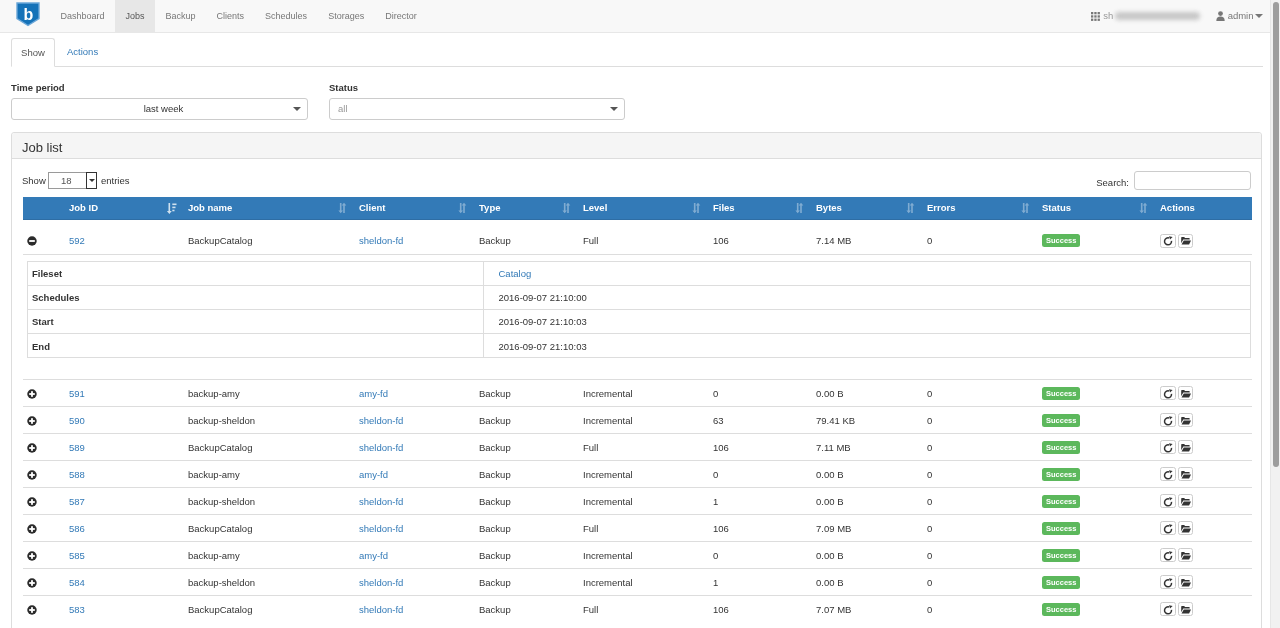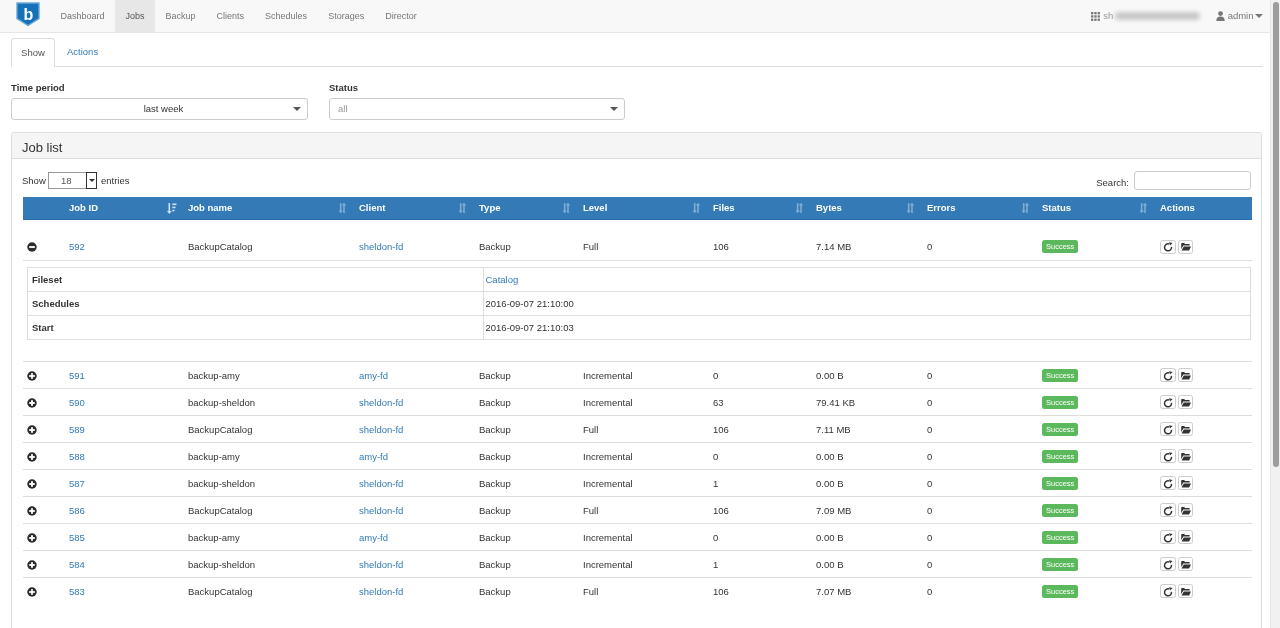--- a/index.html
+++ b/index.html
@@ -39,33 +39,33 @@
 .mini-select .btn:after { content:""; position:absolute; left:1.5px; top:6px; width:0; height:0; border-left:3px solid transparent; border-right:3px solid transparent; border-top:3.5px solid #333; }
 .entries { position:absolute; left:79px; top:0; }
 .searchbox { position:absolute; right:10px; top:39px; height:20px; line-height:17px; }
 .searchbox .slabel { position:absolute; right:122px; top:2px; color:#333; }
 .searchbox .sinput { position:absolute; right:0; top:-1px; width:115px; height:17px; border:1px solid #ccc; border-radius:3px; background:#fff; }
 
 
 table.jobs { position:absolute; left:11px; top:64px; width:1229px; border-collapse:collapse; table-layout:fixed; }
 table.jobs th { background:#337ab7; color:#fff; font-weight:bold; text-align:left; height:21.5px; padding:0 0 0 8px; border-bottom:1px solid #2e6da4; position:relative; font-size:9.5px; }
 table.jobs td { height:26px; padding:0 0 0 8px; border-top:1px solid #ddd; vertical-align:middle; }
-table.jobs tr.r592 > td { height:26px; padding-top:14px; }
+table.jobs tr.r592 > td { height:26px; padding-top:8px; }
 table.jobs tr.detailrow > td { height:auto; padding:0; }
 .sorticon { position:absolute; top:5px; right:3px; }
 
 
 .childwrap { padding:6px 2px 21px 4px; }
 table.detail { width:100%; border-collapse:collapse; border:1px solid #ddd; }
 table.detail td { border:1px solid #ddd; border-left:none; border-right:none; height:22.2px; padding:1px 0 0 4px; }
 table.detail td.dlabel { font-weight:bold; border-right:1px solid #ddd; }
-table.detail td.dval { padding-left:2px; }
-
-
-.badge-s { display:inline-block; background:#5cb85c; color:#fff; font-weight:normal; font-size:7.5px; line-height:13px; padding:0 4px; border-radius:2.5px; vertical-align:middle; }
+table.detail td.dval { padding-left:15px; }
+
+
+.badge-s { display:inline-block; background:#5cb85c; color:#fff; font-weight:bold; font-size:7.5px; line-height:13px; padding:0 4px; border-radius:2.5px; vertical-align:middle; }
 .btn-xs { display:inline-block; width:13.5px; height:12px; border:1px solid #ccc; border-radius:2.5px; background:#fff; vertical-align:middle; text-align:center; position:relative; }
 .btn-xs + .btn-xs { margin-left:2px; }
 .btn-xs svg { position:absolute; left:2px; top:1.5px; }
 
 
 .exp { display:inline-block; vertical-align:middle; }
 
 
 .sb-track { position:absolute; right:0; top:0; width:9px; height:628px; background:#f1f1f1; border-left:1px solid #e6e6e6; z-index:50; }
 .sb-thumb { position:absolute; right:1px; top:2px; width:6.5px; height:465px; background:#9d9d9d; border-radius:3.5px; }
@@ -245,20 +245,24 @@
                     <td class="dval"><a>Catalog</a></td>
                   </tr>
                   <tr>
                     <td class="dlabel">Schedules</td>
                     <td class="dval">2016-09-07 21:10:00</td>
                   </tr>
                   <tr>
                     <td class="dlabel">Start</td>
                     <td class="dval">2016-09-07 21:10:03</td>
                   </tr>
+                  <tr>
+                    <td class="dlabel">End</td>
+                    <td class="dval">2016-09-07 21:10:03</td>
+                  </tr>
                 </tbody>
               </table>
             </div>
           </td>
         </tr>
         <tr>
           <td style="padding-left:3.5px;"><svg class="exp" width="10" height="10" viewBox="0 0 11 11">
               <circle cx="5.5" cy="5.5" r="5.2" fill="#2b2b2b"></circle>
               <rect x="2.4" y="4.5" width="6.2" height="2" fill="#fff"></rect>
               <rect x="4.5" y="2.4" width="2" height="6.2" fill="#fff"></rect>

